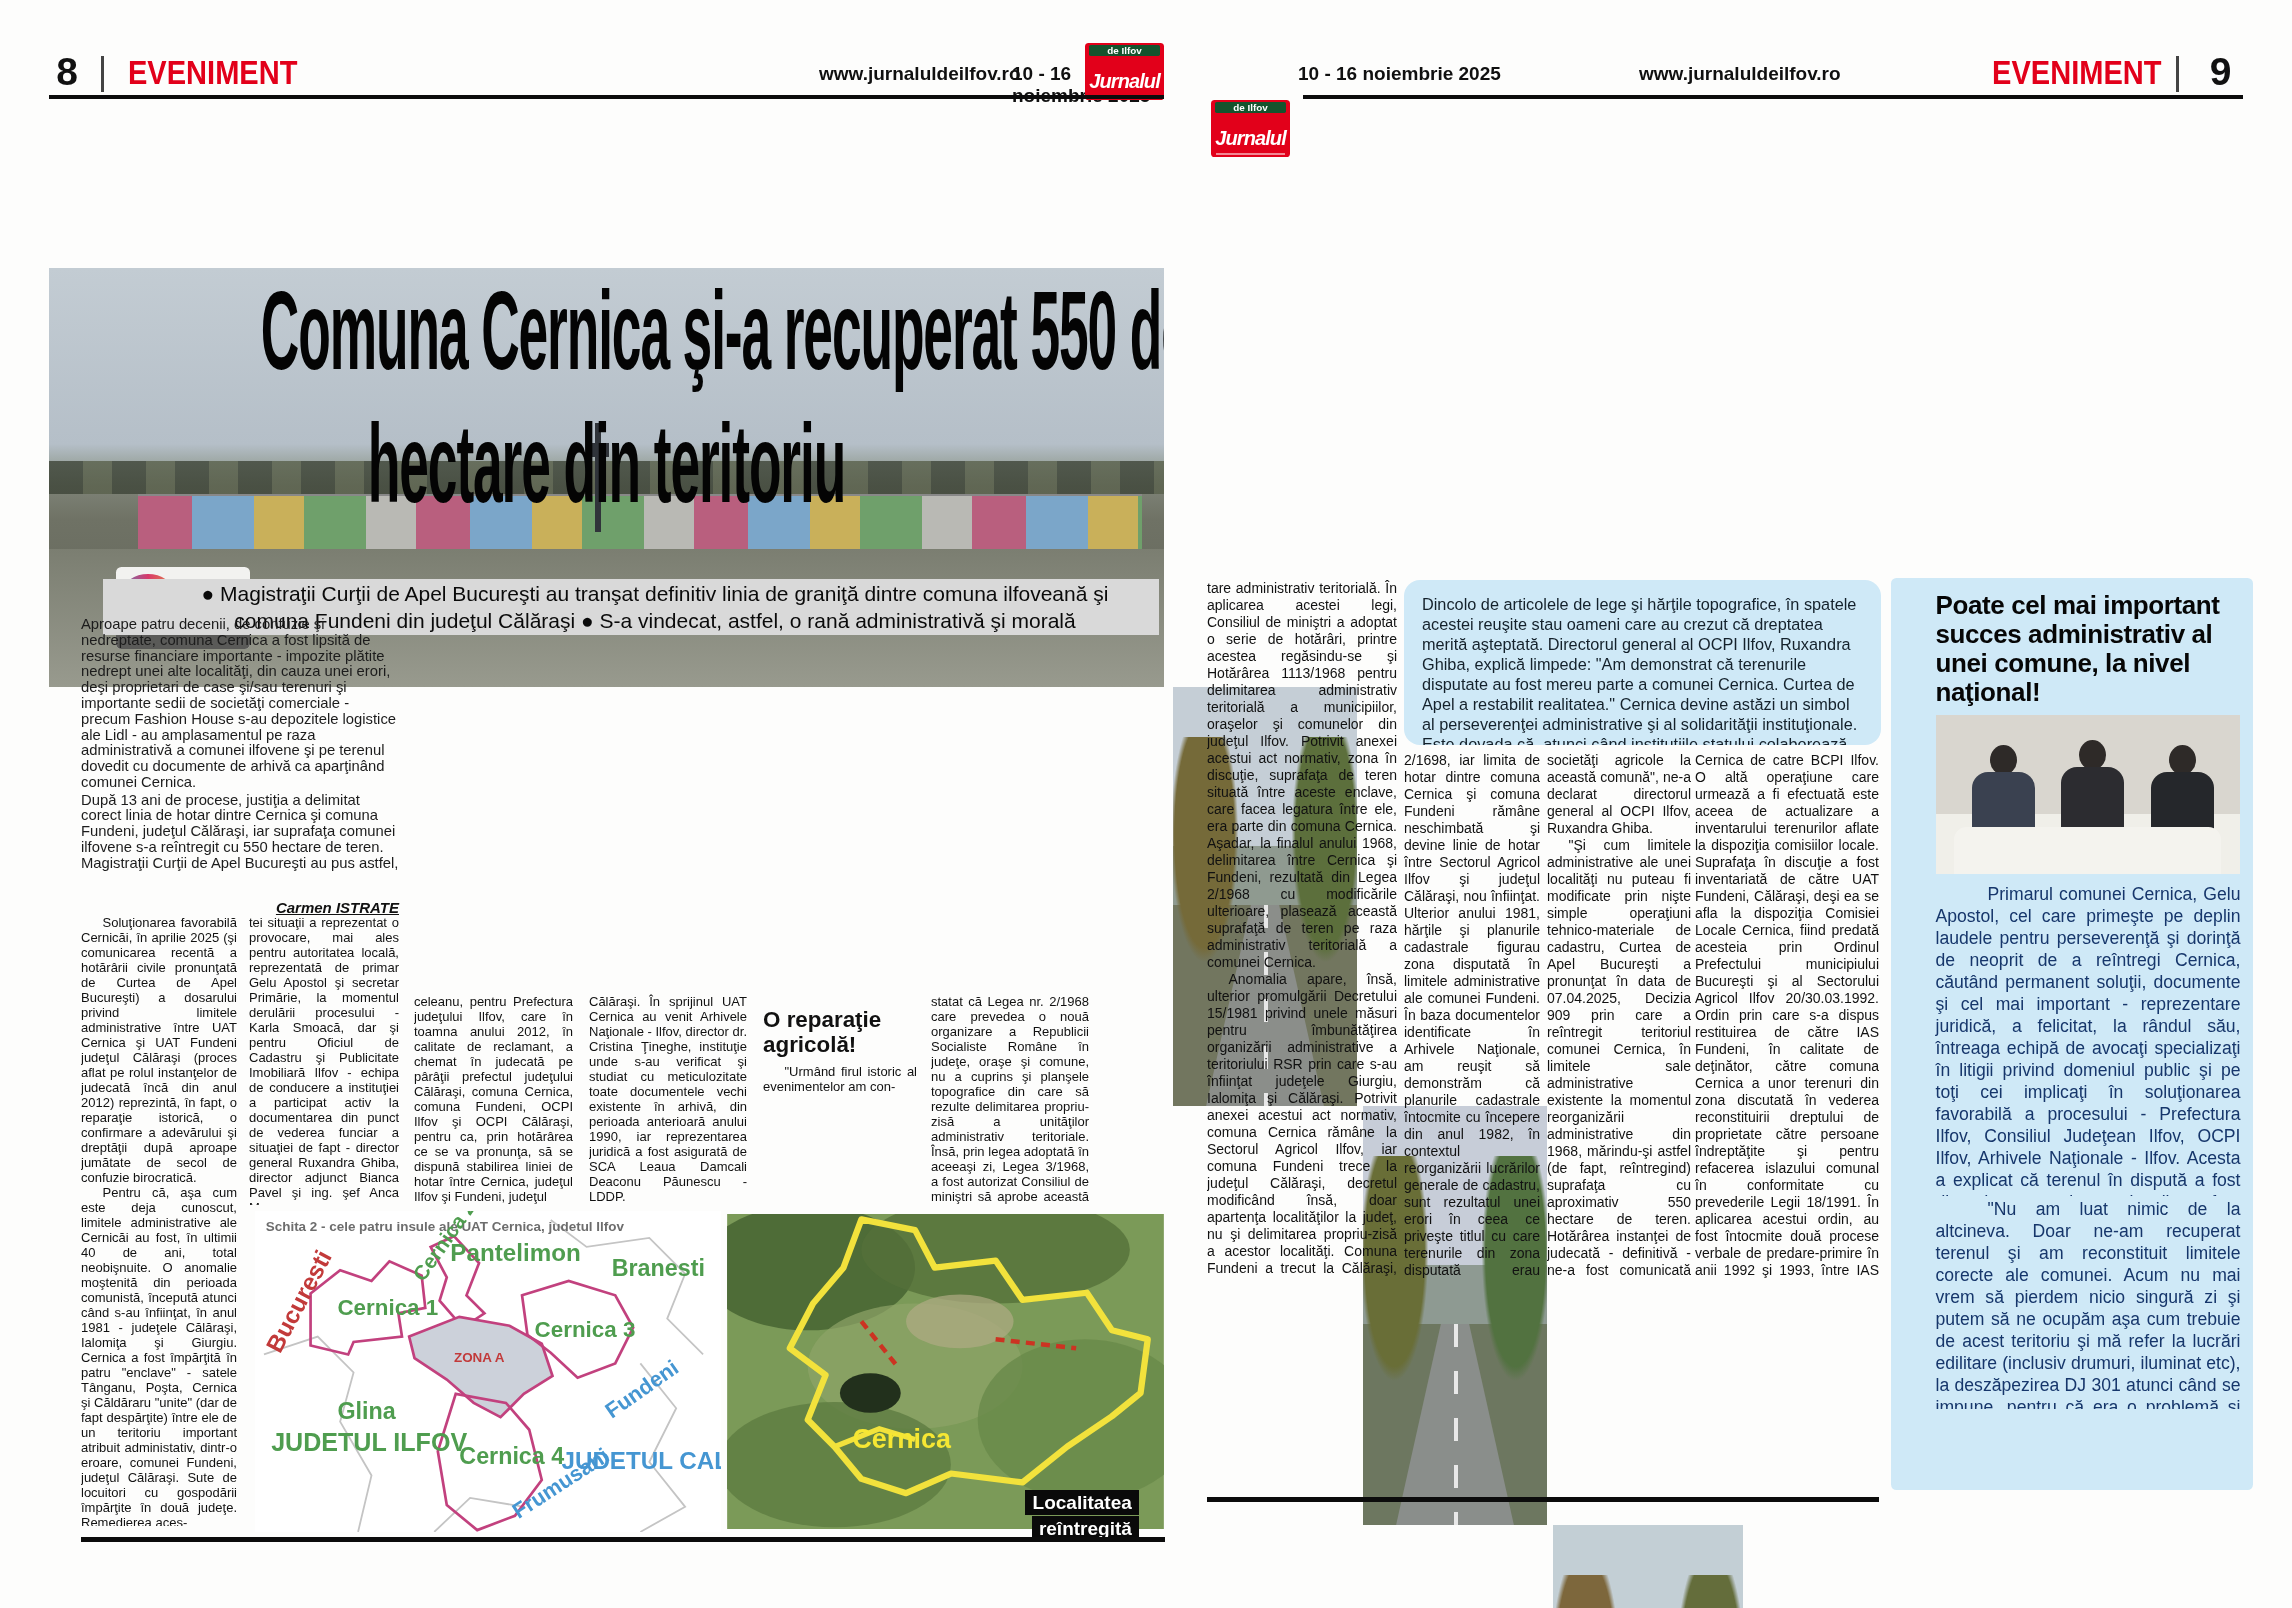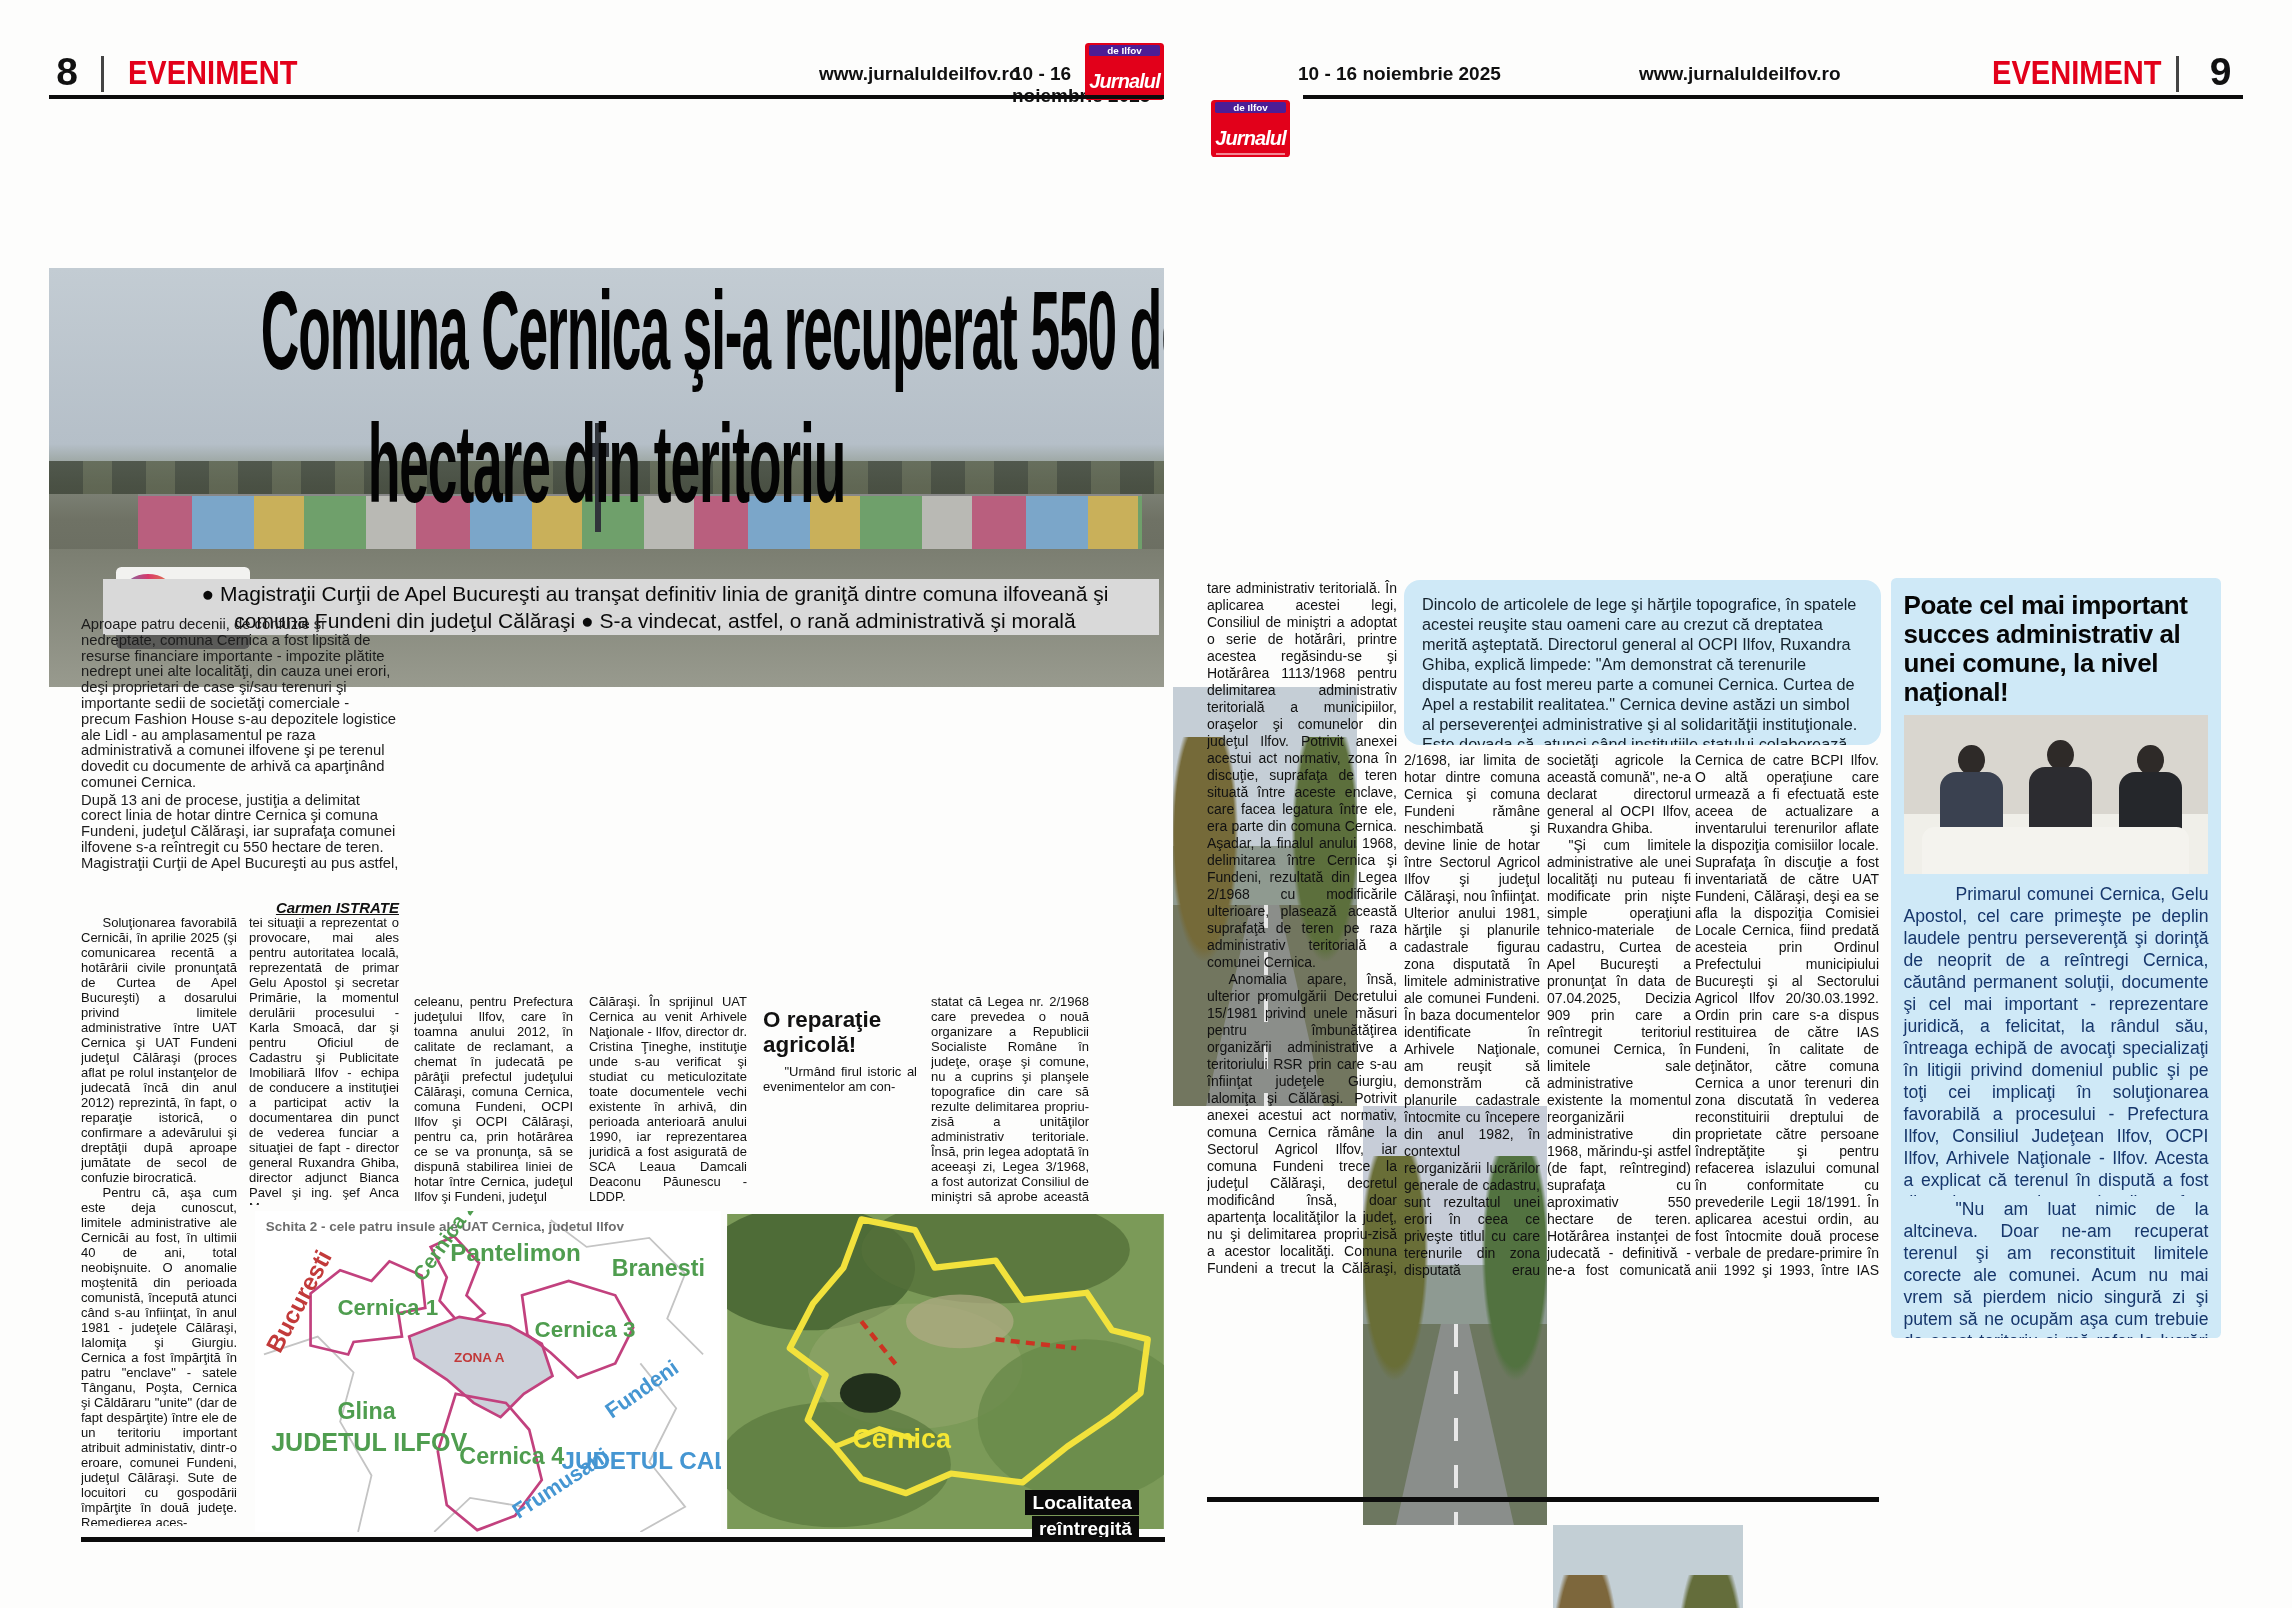--- a/index.html
+++ b/index.html
@@ -7,21 +7,21 @@
           font-family:"Liberation Sans", sans-serif;color:#111;}
   .abs{position:absolute;}
   .rule{background:#0c0c0c;}
   
   .pagenum{font-size:39px;font-weight:700;letter-spacing:-0.9px;}
   .hdrbar{width:2.7px;height:36px;background:#444;}
   .section{color:#e2001a;font-size:33px;font-weight:700;letter-spacing:0px;transform:scaleX(.88);transform-origin:left;}
   .section.r{transform-origin:right;}
   .hdrinfo{font-size:19px;font-weight:700;color:#101010;}
   .logo{width:79px;height:57px;background:#e2001a;border-radius:3.6px;position:relative;overflow:hidden;}
-  .logo .top{position:absolute;top:1.8px;left:3.6px;right:3.6px;font-size:9.9px;color:#fff;background:#4c1d95;text-align:center;font-weight:700;border-radius:1.8px;}
+  .logo .top{position:absolute;top:1.8px;left:3.6px;right:3.6px;font-size:9.9px;color:#fff;background:#14532d;text-align:center;font-weight:700;border-radius:1.8px;}
   .logo .main{position:absolute;bottom:7.2px;left:0;right:0;text-align:center;color:#fff;font-size:20px;font-weight:700;font-style:italic;letter-spacing:-0.9px;}
   .logo .base{position:absolute;bottom:1.8px;left:5.4px;right:5.4px;height:2.7px;background:#ffffff88;}
   
   .overline{font-size:41px;font-weight:400;letter-spacing:-0.9px;white-space:nowrap;transform:scaleX(.9);transform-origin:center;color:#000;}
   .mainhead{font-weight:700;color:#040404;white-space:nowrap;transform:scale(.62,1.3);transform-origin:center;font-size:86px;letter-spacing:-1.8px;}
   .subband{background:#d9d9d9;display:flex;align-items:center;justify-content:center;}
   .subhead{font-size:21px;line-height:27px;text-align:center;color:#0a0a0a;}
   
   .lead{font-size:14.8px;line-height:15.8px;text-align:left;color:#1c1c1c;}
   .lead p{margin:0 0 1.8px 0;}
@@ -215,21 +215,21 @@
   <div class="abs col col9" style="left:1547px;top:752px;width:144px;height:527px;">
     <p>societăţi agricole la această comună", ne-a declarat directorul general al OCPI Ilfov, Ruxandra Ghiba.</p>
     <p class="ind">"Şi cum limitele administrative ale unei localităţi nu puteau fi modificate prin nişte simple operaţiuni tehnico-materiale de cadastru, Curtea de Apel Bucureşti a pronunţat în data de 07.04.2025, Decizia 909 prin care a reîntregit teritoriul comunei Cernica, în limitele sale administrative existente la momentul reorganizării administrative din 1968, mărindu-şi astfel (de fapt, reîntregind) suprafaţa cu aproximativ 550 hectare de teren. Hotărârea instanţei de judecată - definitivă - ne-a fost comunicată la sfârşitul lunii septembrie 2025. OCPI Călăraşi va demara procedura de inserare a acestor limite administrative în e-Terra prin procedura MODUAT. Cărţile funciare ale imobilelor din această zonă vor fi închise cât de curând de Biroul de Carte Funciară Călăraşi, moment în care vor fi transferate şi deschise de UAT</p>
   </div>
   <div class="abs col col9" style="left:1695px;top:752px;width:184px;height:527px;">
     <p>Cernica de catre BCPI Ilfov. O altă operaţiune care urmează a fi efectuată este aceea de actualizare a inventarului terenurilor aflate la dispoziţia comisiilor locale. Suprafaţa în discuţie a fost inventariată de către UAT Fundeni, Călăraşi, deşi ea se afla la dispoziţia Comisiei Locale Cernica, fiind predată acesteia prin Ordinul Prefectului municipiului Bucureşti şi al Sectorului Agricol Ilfov 20/30.03.1992. Ordin prin care s-a dispus restituirea de către IAS Fundeni, în calitate de deţinător, către comuna Cernica a unor terenuri din zona discutată în vederea reconstituirii dreptului de proprietate către persoane îndreptăţite şi pentru refacerea islazului comunal în conformitate cu prevederile Legii 18/1991. În aplicarea acestui ordin, au fost întocmite două procese verbale de predare-primire în anii 1992 şi 1993, între IAS Fundeni şi comuna Cernica", ne-a explicat director adjunct OCPI Ilfov, Bianca Pavel.</p>
   </div>
 
   <div class="abs rule" style="left:1207px;top:1497px;width:672px;height:4.5px;"></div>
 
-  <div class="abs sidebar" style="left:1891px;top:578px;width:330px;height:760px;">
+  <div class="abs sidebar" style="left:1891px;top:578px;width:330px;height:912px;padding-left:32px;">
     <div class="sb-title" style="padding:12.5px 12.5px 7.2px 12.5px;">Poate cel mai important succes administrativ al unei comune, la nivel naţional!</div>
     <div class="ph ph-table" style="margin:1.8px 12.5px;width:304px;height:159px;">
       <div class="person" style="left:36px;top:30px;">
           <div class="head" style="width:27px;height:30px;"></div>
           <div class="body" style="width:63px;height:72px;background:#3a4150;"></div>
         </div>
       <div class="person" style="left:125px;top:25px;">
           <div class="head" style="width:27px;height:30px;"></div>
           <div class="body" style="width:63px;height:77px;background:#2c2c30;"></div>
         </div>

